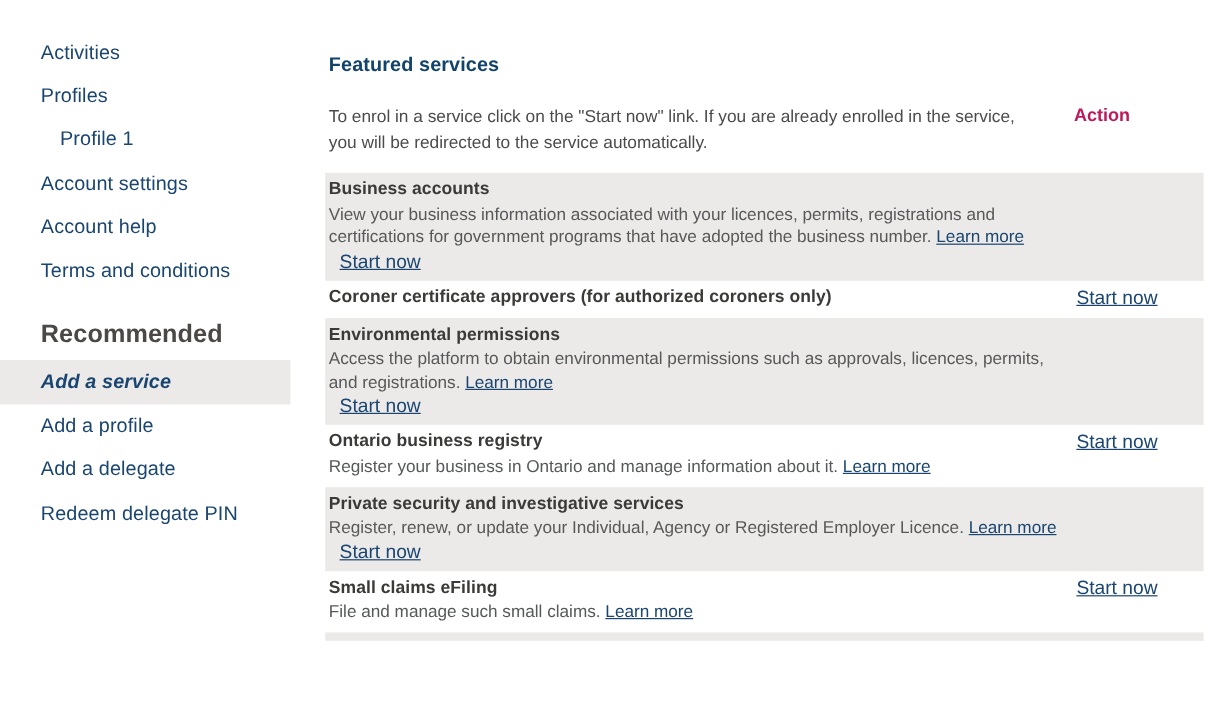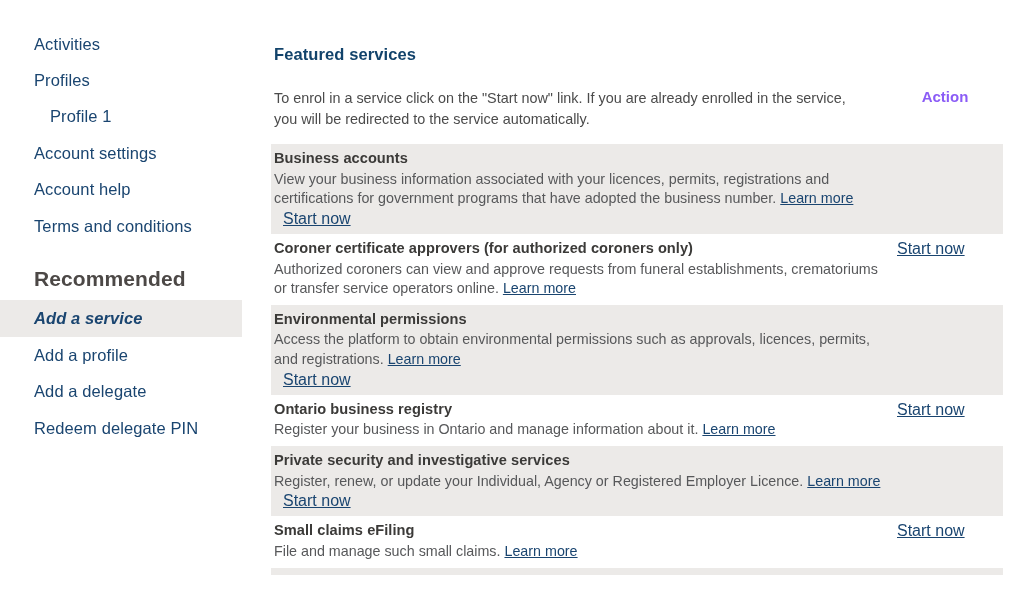--- a/index.html
+++ b/index.html
@@ -94,23 +94,23 @@
   .intro-text {
     flex: 1 1 auto;
     max-width: 582px;
     color: #4b4b4b;
     font-size: 14.4px;
     line-height: 1.42;
   }
   .intro-action {
     flex: 0 0 auto;
     width: 112px;
-    text-align: center;
+    text-align: left;
     padding-left: 12px;
-    color: #8b5cf6;
+    color: #be185d;
     font-size: 15px;
     font-weight: bold;
   }
 
   
   .svc-table {
     margin-top: 15px;
     width: 732px;
   }
 
@@ -208,21 +208,20 @@
         <div class="svc-row shaded">
           <div class="svc-main">
             <div class="svc-name">Business accounts</div>
             <div class="svc-desc"><span>View your business information associated with your licences, permits, registrations and certifications for government programs that have adopted the business number.</span> <a class="learn-more" href="#">Learn more</a></div>
           </div>
           <div class="svc-action"><a href="#">Start now</a></div>
         </div>
         <div class="svc-row">
           <div class="svc-main">
             <div class="svc-name">Coroner certificate approvers (for authorized coroners only)</div>
-            <div class="svc-desc"><span>Authorized coroners can view and approve requests from funeral establishments, crematoriums or transfer service operators online.</span> <a class="learn-more" href="#">Learn more</a></div>
           </div>
           <div class="svc-action"><a href="#">Start now</a></div>
         </div>
         <div class="svc-row shaded">
           <div class="svc-main">
             <div class="svc-name">Environmental permissions</div>
             <div class="svc-desc"><span>Access the platform to obtain environmental permissions such as approvals, licences, permits, and registrations.</span> <a class="learn-more" href="#">Learn more</a></div>
           </div>
           <div class="svc-action"><a href="#">Start now</a></div>
         </div>

